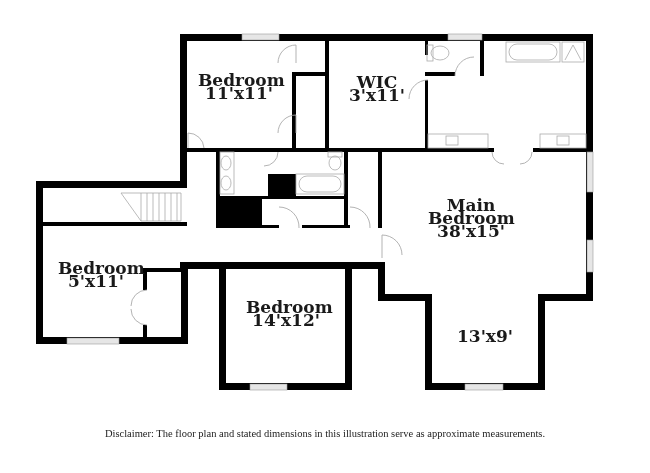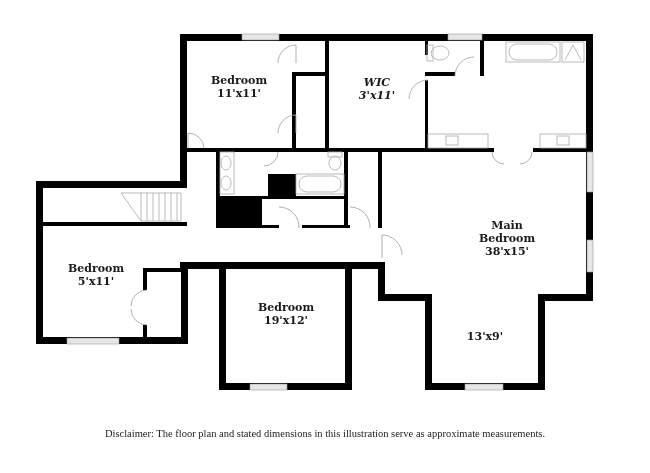--- a/index.html
+++ b/index.html
@@ -1,18 +1,18 @@
 <!DOCTYPE html>
 <html><head>
 <meta charset="utf-8">
 <style>
   html, body { margin: 0; padding: 0; background: #ffffff; }
   body { width: 650px; height: 473px; position: relative; overflow: hidden; font-family: "DejaVu Serif", serif; }
   #plan { position: absolute; left: 0; top: 0; }
-  .room-label { position: absolute; text-align: center; font-family: "DejaVu Serif", serif; font-weight: bold; font-size: 11px; line-height: 13px; color: #1a1a1a; }
+  .room-label { position: absolute; text-align: center; font-family: "DejaVu Serif", serif; font-weight: bold; font-size: 17px; line-height: 13px; color: #1a1a1a; }
   .room-label span { display: block; }
   .disclaimer { position: absolute; left: 0; width: 650px; top: 427px; text-align: center; font-family: "Liberation Serif", serif; font-size: 10.5px; line-height: 13px; color: #222; }
   .disclaimer span { display: block; }
 </style>
 </head>
 <body>
 
 <svg id="plan" width="650" height="473" viewBox="0 0 650 473" xmlns="http://www.w3.org/2000/svg">
 
   <g fill="#000">
@@ -146,36 +146,36 @@
       <line x1="171" y1="193" x2="171" y2="221"></line>
     <line x1="177" y1="193" x2="177" y2="221"></line>
   </g>
 </svg>
 
 <div class="room-label" style="left:198px;top:74px;width:82px;">
   <span>Bedroom</span>
   <span>11'x11'</span>
 </div>
 
-<div class="room-label" style="left:342px;top:76px;width:70px;font-style:italic;">
+<div class="room-label" style="left:342px;top:76px;width:70px;">
   <span>WIC</span>
   <span>3'x11'</span>
 </div>
 
 <div class="room-label" style="left:58px;top:262px;width:76px;">
   <span>Bedroom</span>
   <span>5'x11'</span>
 </div>
 
 <div class="room-label" style="left:246px;top:301px;width:80px;">
   <span>Bedroom</span>
-  <span>19'x12'</span>
+  <span>14'x12'</span>
 </div>
 
-<div class="room-label" style="left:464px;top:199px;width:86px;margin-top:20px;">
+<div class="room-label" style="left:428px;top:199px;width:86px;">
   <span>Main</span>
   <span>Bedroom</span>
   <span>38'x15'</span>
 </div>
 
 <div class="room-label" style="left:450px;top:330px;width:70px;">
   <span>13'x9'</span>
 </div>
 
 <div class="disclaimer">

